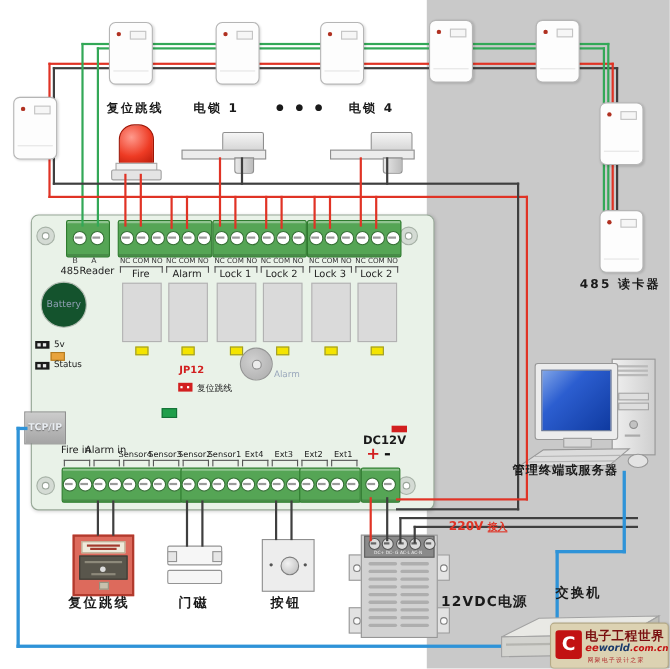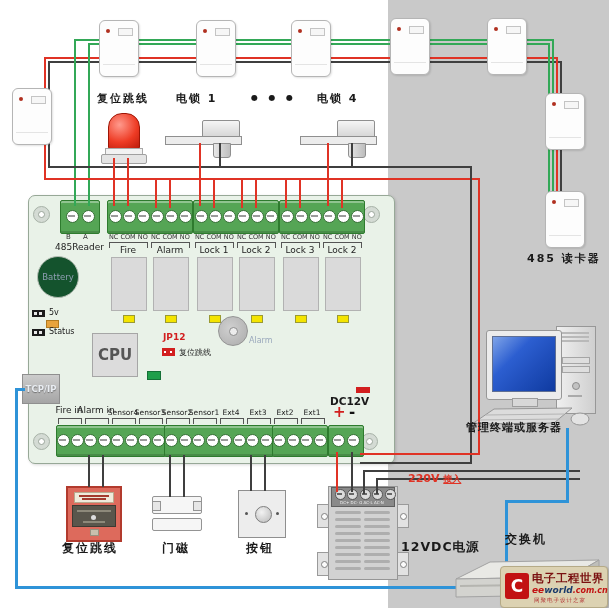--- a/index.html
+++ b/index.html
@@ -65,22 +65,20 @@
       <i style="left:7px;"></i>
     </div>
   <span class="lbl" style="left:49px;top:308px;font-size:8px;">5v</span>
   <div class="abs" style="left:46px;top:320px;width:11px;height:6px;background:#e8a33d;border:1px solid #b27a20;z-index:2;"></div>
   <div class="led" style="left:32px;top:329px;">
       <i style="left:2px;"></i>
       <i style="left:7px;"></i>
     </div>
   <span class="lbl" style="left:49px;top:327px;font-size:8px;">Status</span>
 
-  <div class="abs" style="left:92px;top:333px;width:44px;height:42px;background:#dcdcdc;border:1px solid #a6a6a6;z-index:2;
-       display:flex;align-items:center;justify-content:center;font-size:15px;font-weight:bold;color:#555;">CPU</div>
 
   <span class="lbl" style="left:163px;top:332px;font-size:9px;font-weight:bold;color:#d21f1f;">JP12</span>
   <div class="abs" style="left:162px;top:348px;width:13px;height:8px;background:#d21f1f;z-index:2;">
     <i class="abs" style="left:2px;top:3px;width:2px;height:2px;background:#fff;"></i>
     <i class="abs" style="left:8px;top:3px;width:2px;height:2px;background:#fff;"></i>
   </div>
   <span class="lbl" style="left:179px;top:347px;font-size:8px;">复位跳线</span>
   <div class="abs" style="left:147px;top:371px;width:12px;height:7px;background:#1f9e4a;border:1px solid #147036;z-index:2;"></div>
 
   <div class="abs" style="left:218px;top:316px;width:28px;height:28px;border-radius:50%;background:radial-gradient(circle at 40% 40%, #d0d0d0, #ababab);border:1px solid #949494;z-index:2;">

